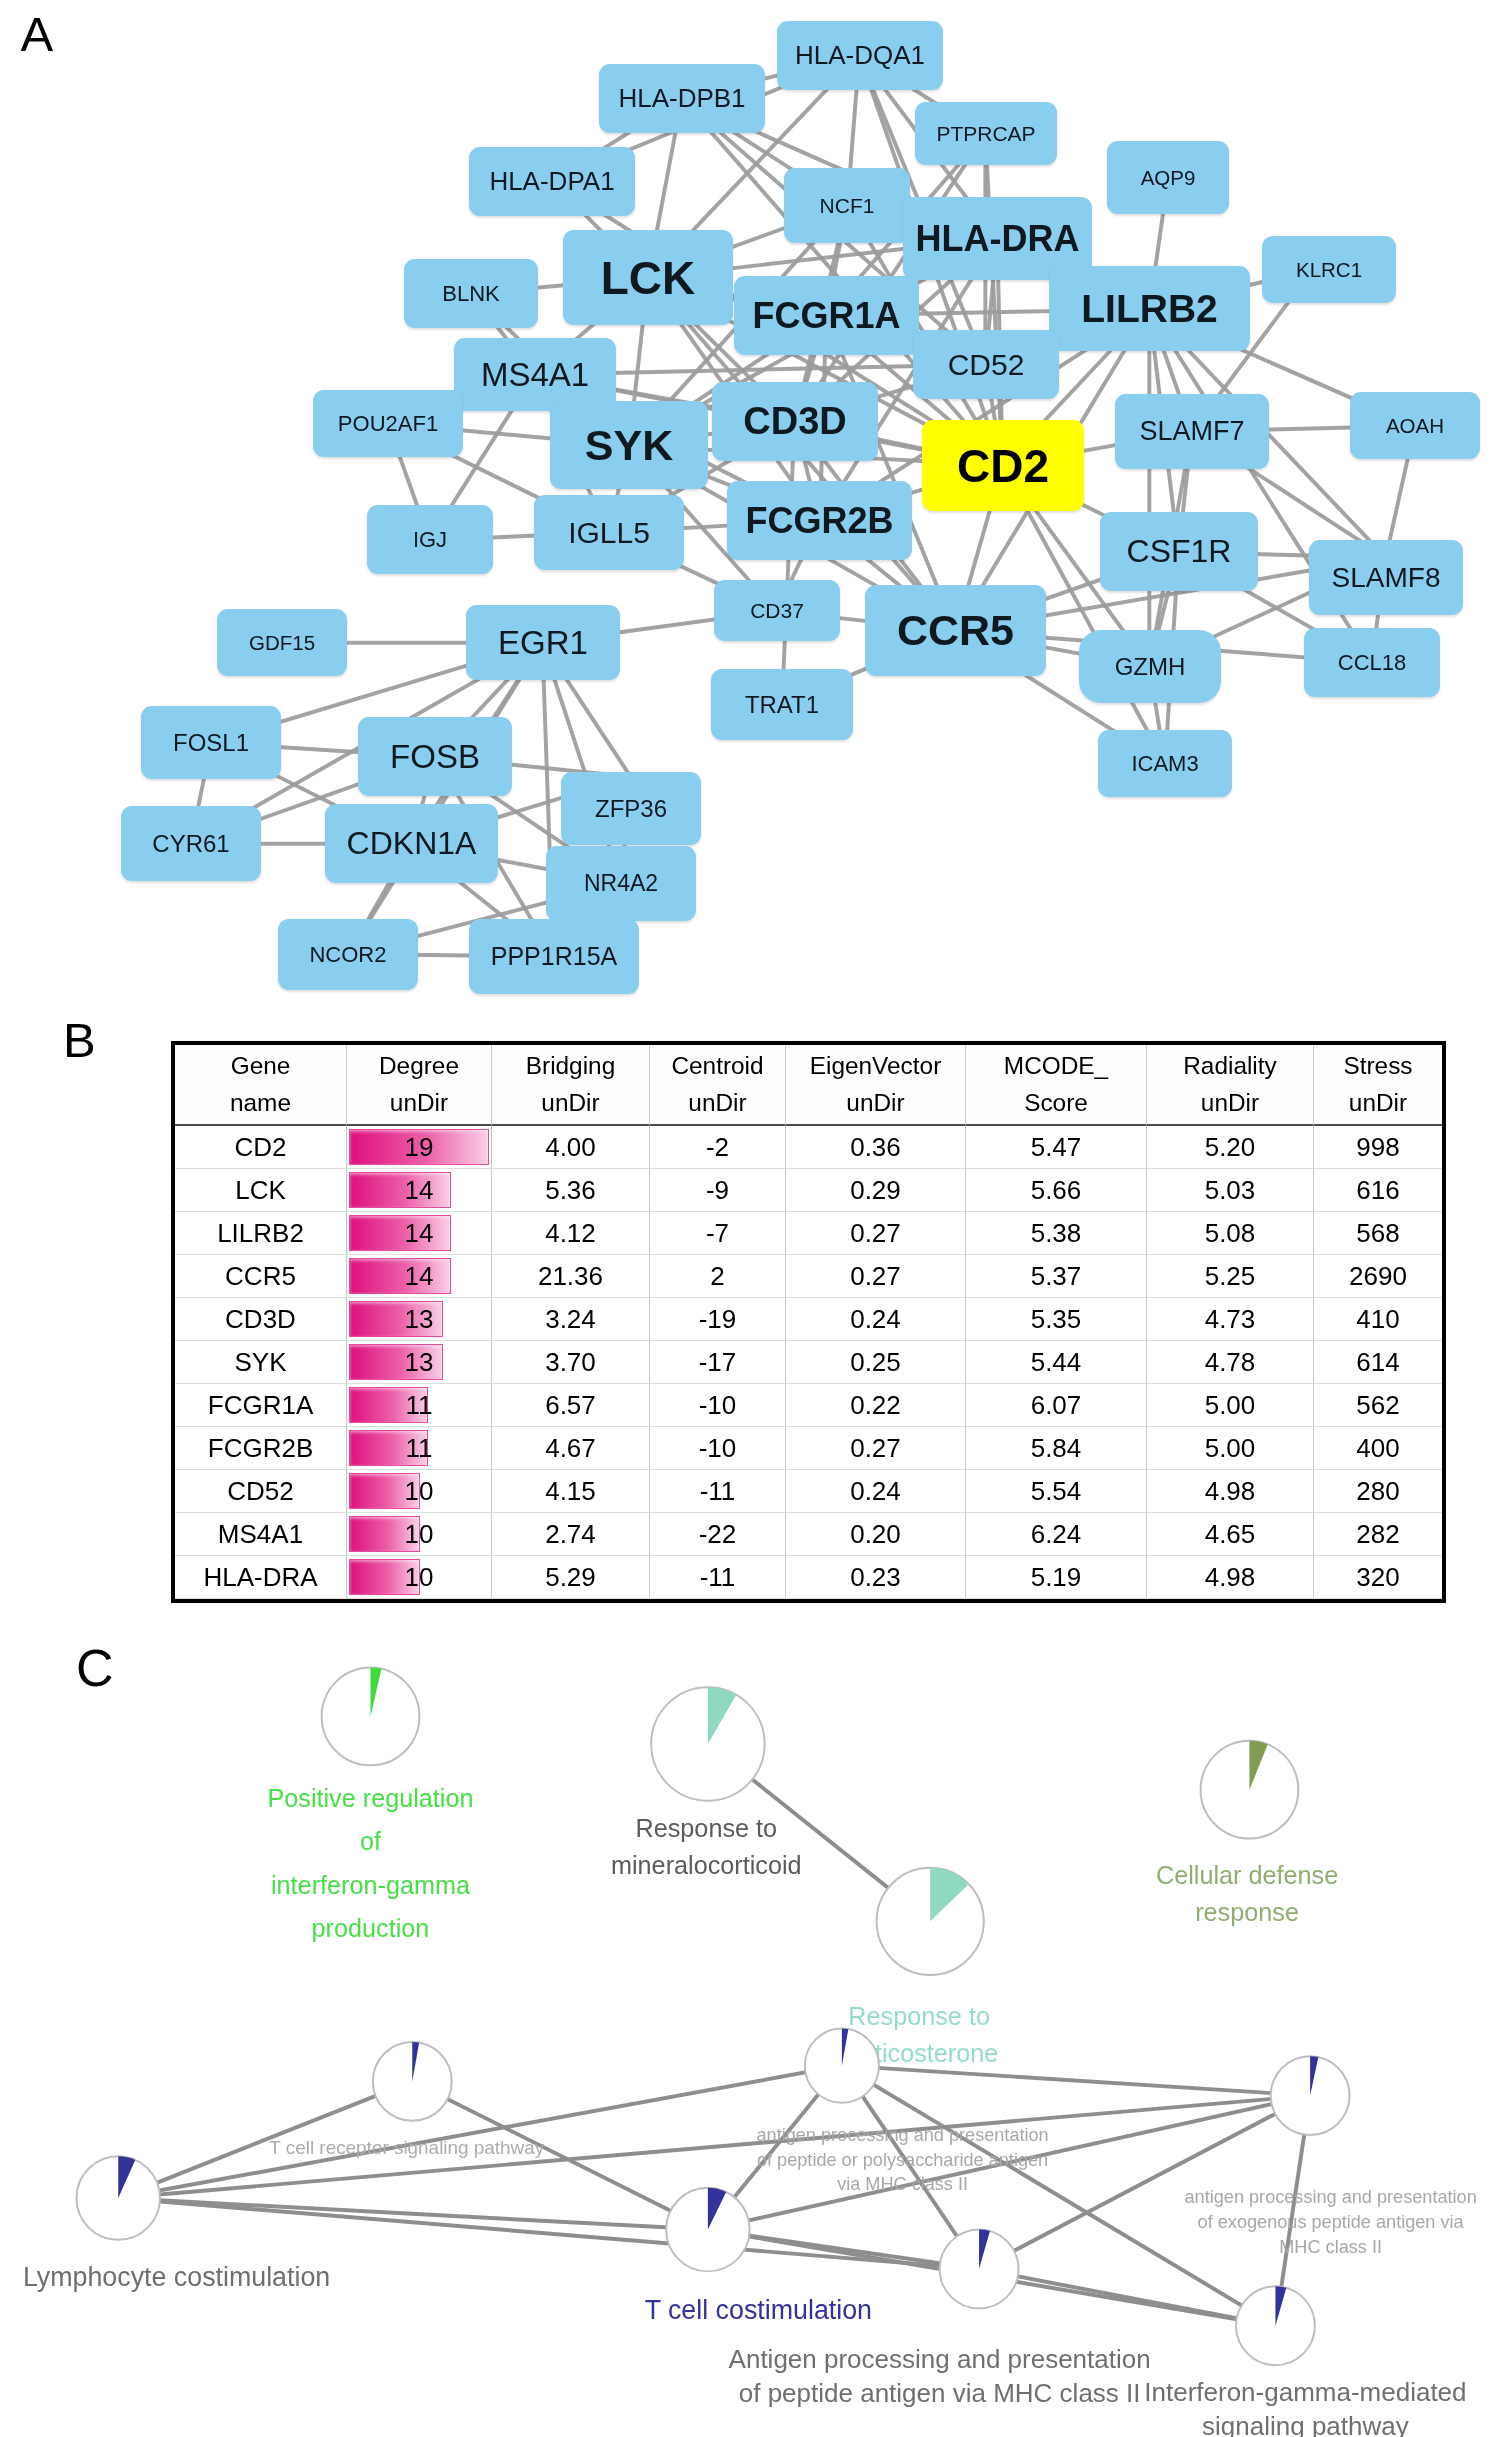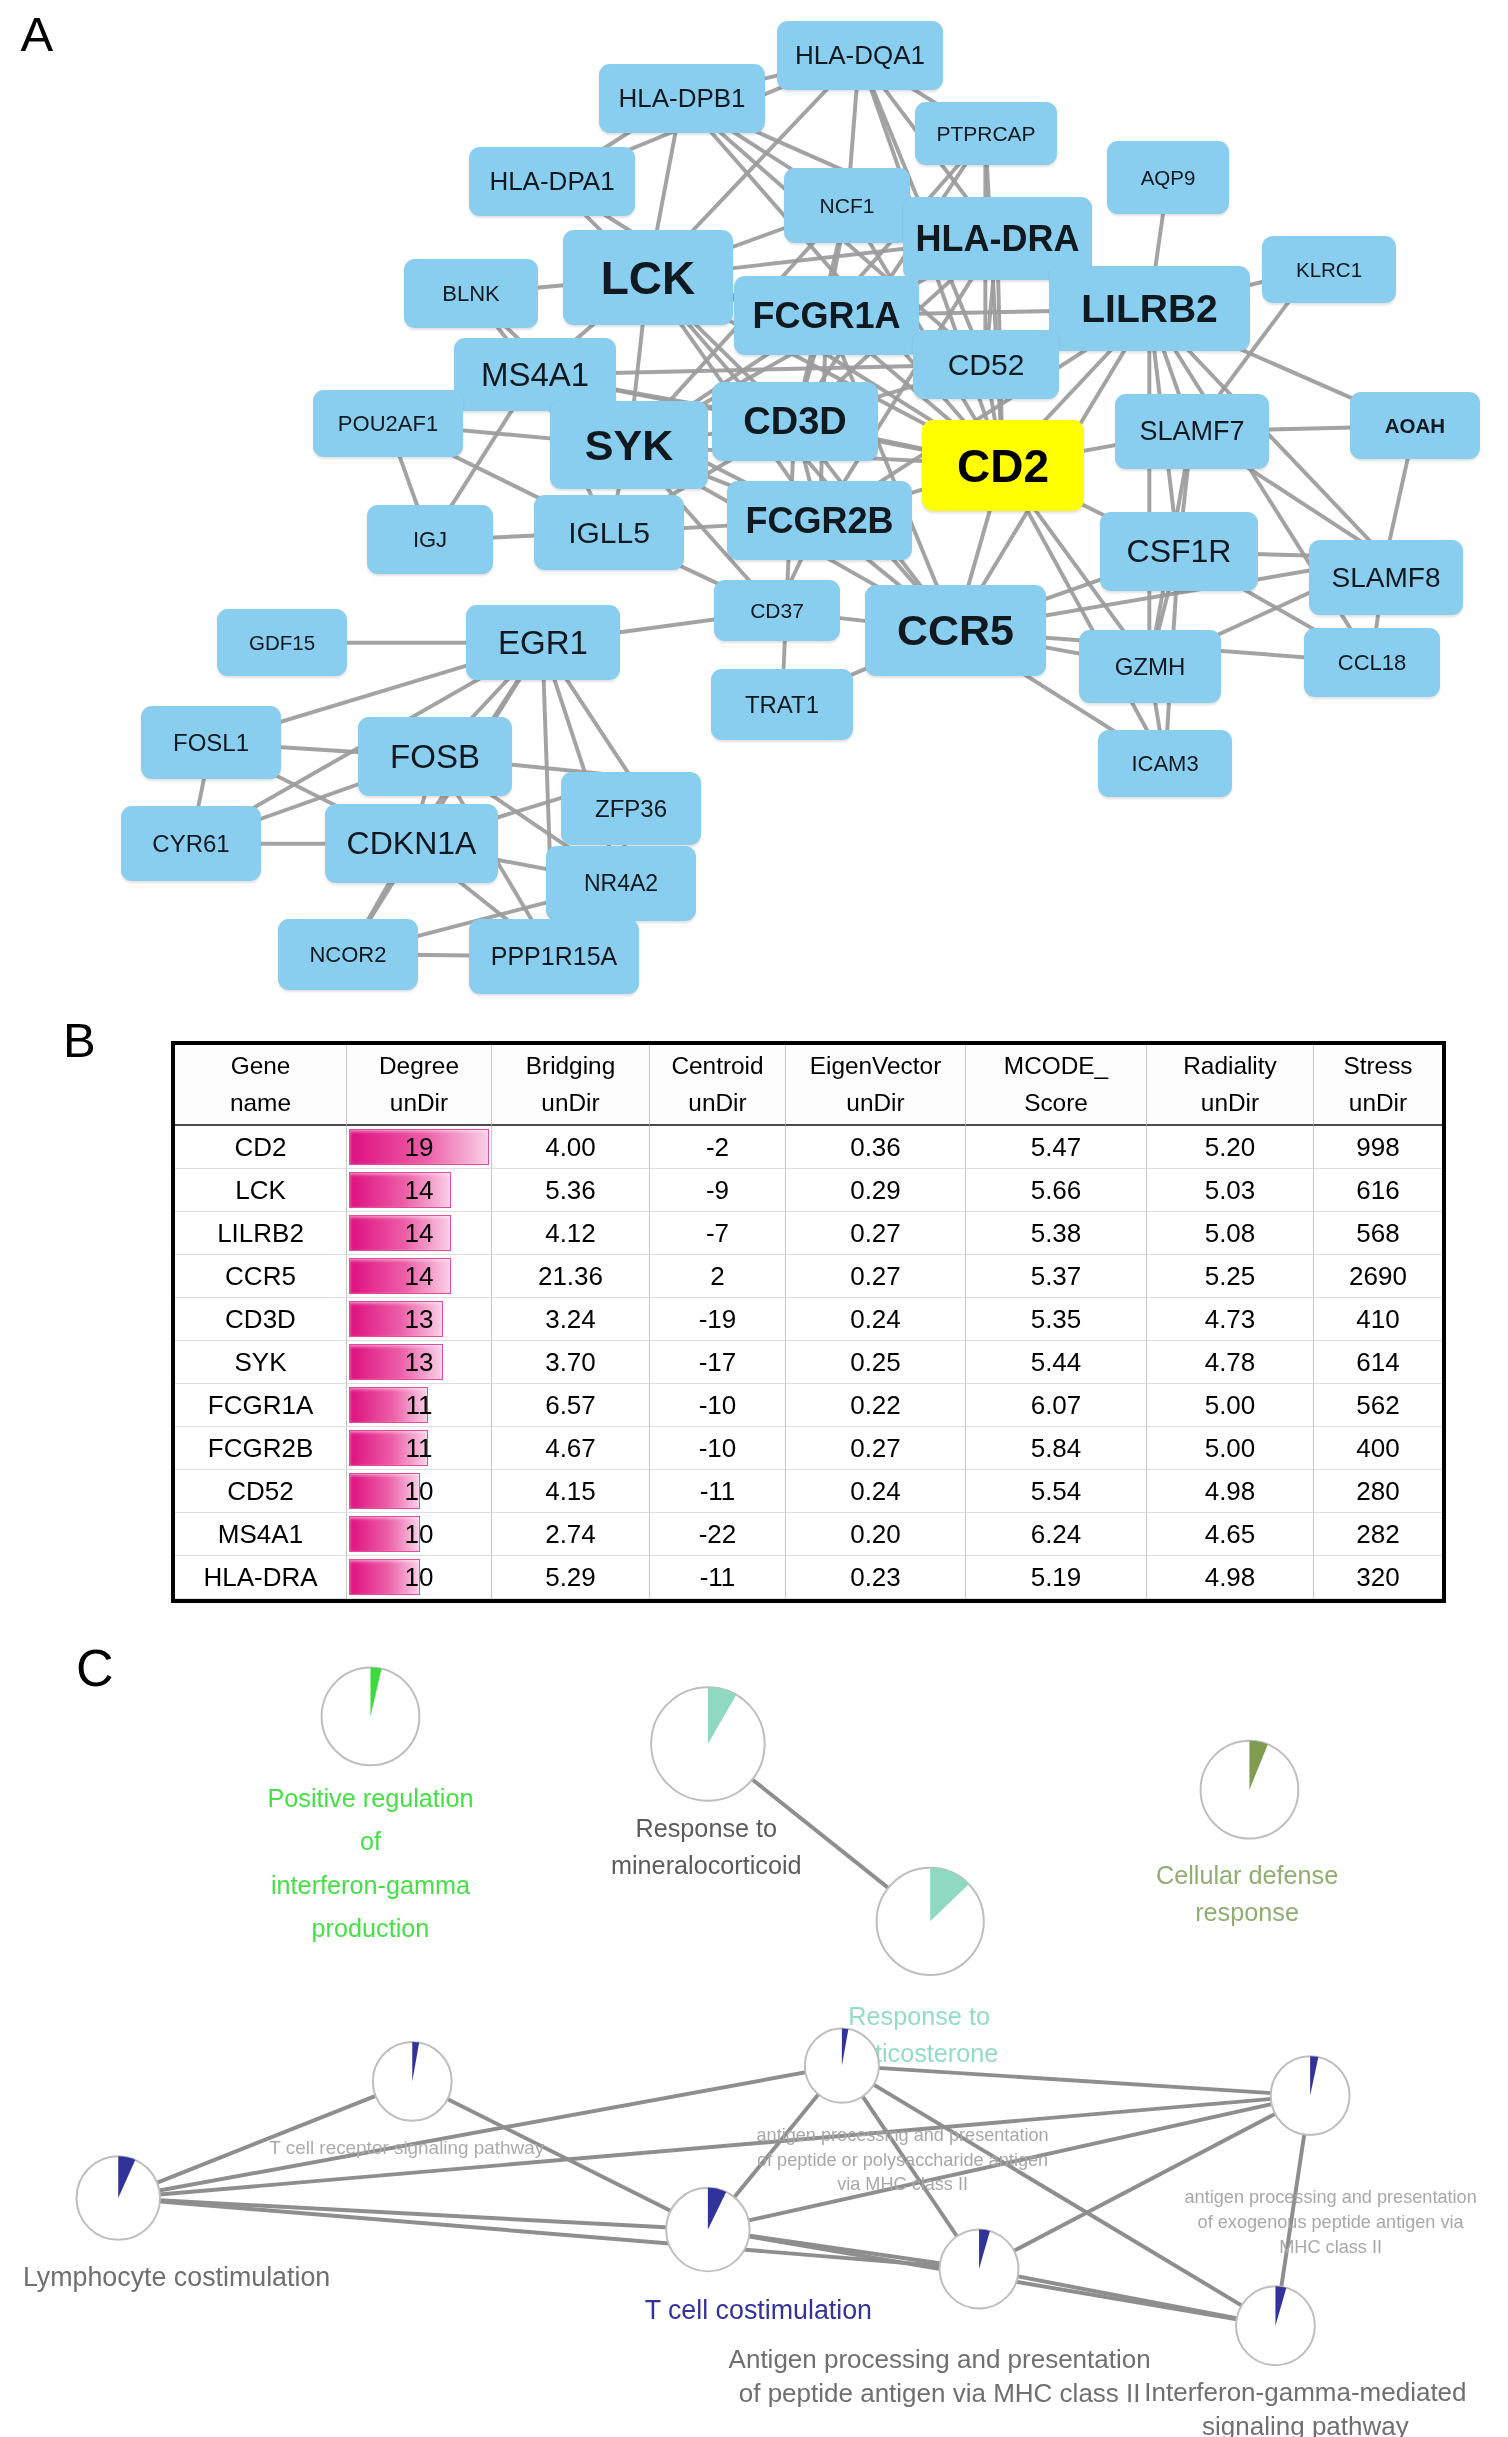--- a/index.html
+++ b/index.html
@@ -196,31 +196,31 @@
       <div class="gene-node" style="left: 1049px; top: 266px; width: 201px; height: 85px; font-size: 39px; font-weight: 700;">LILRB2</div>
       <div class="gene-node" style="left: 404px; top: 259px; width: 134px; height: 69px; font-size: 22px; font-weight: 500;">BLNK</div>
       <div class="gene-node" style="left: 734px; top: 276px; width: 185px; height: 79px; font-size: 36px; font-weight: 700;">FCGR1A</div>
       <div class="gene-node" style="left: 454px; top: 338px; width: 162px; height: 73px; font-size: 33px; font-weight: 500;">MS4A1</div>
       <div class="gene-node" style="left: 913px; top: 330px; width: 146px; height: 69px; font-size: 30px; font-weight: 500;">CD52</div>
       <div class="gene-node" style="left: 313px; top: 390px; width: 150px; height: 67px; font-size: 22px; font-weight: 500;">POU2AF1</div>
       <div class="gene-node" style="left: 550px; top: 401px; width: 158px; height: 88px; font-size: 43px; font-weight: 700;">SYK</div>
       <div class="gene-node" style="left: 712px; top: 382px; width: 166px; height: 79px; font-size: 38px; font-weight: 700;">CD3D</div>
       <div class="gene-node hl" style="left: 922px; top: 420px; width: 162px; height: 91px; font-size: 46px; font-weight: 700;">CD2</div>
       <div class="gene-node" style="left: 1115px; top: 394px; width: 154px; height: 75px; font-size: 27px; font-weight: 500;">SLAMF7</div>
-      <div class="gene-node" style="left: 1350px; top: 392px; width: 130px; height: 67px; font-size: 20.5px; font-weight: 700;">AOAH</div>
+      <div class="gene-node" style="left: 1350px; top: 392px; width: 130px; height: 67px; font-size: 20.5px; font-weight: 400;">AOAH</div>
       <div class="gene-node" style="left: 367px; top: 505px; width: 126px; height: 69px; font-size: 22px; font-weight: 500;">IGJ</div>
       <div class="gene-node" style="left: 534px; top: 495px; width: 150px; height: 75px; font-size: 30px; font-weight: 500;">IGLL5</div>
       <div class="gene-node" style="left: 727px; top: 481px; width: 185px; height: 79px; font-size: 36px; font-weight: 700;">FCGR2B</div>
       <div class="gene-node" style="left: 1100px; top: 512px; width: 158px; height: 79px; font-size: 32px; font-weight: 500;">CSF1R</div>
       <div class="gene-node" style="left: 1309px; top: 540px; width: 154px; height: 75px; font-size: 28px; font-weight: 500;">SLAMF8</div>
       <div class="gene-node" style="left: 714px; top: 580px; width: 126px; height: 61px; font-size: 21px; font-weight: 500;">CD37</div>
       <div class="gene-node" style="left: 865px; top: 585px; width: 181px; height: 91px; font-size: 43px; font-weight: 700;">CCR5</div>
       <div class="gene-node" style="left: 217px; top: 609px; width: 130px; height: 67px; font-size: 20.5px; font-weight: 500;">GDF15</div>
       <div class="gene-node" style="left: 466px; top: 605px; width: 154px; height: 75px; font-size: 33px; font-weight: 500;">EGR1</div>
-      <div class="gene-node" style="left: 1079px; top: 630px; width: 142px; height: 73px; font-size: 24px; font-weight: 500;">GZMH</div>
+      <div class="gene-node" style="left: 1079px; top: 630px; width: 142px; height: 73px; font-size: 24px; font-weight: 500; border-radius: 22px;">GZMH</div>
       <div class="gene-node" style="left: 1304px; top: 628px; width: 136px; height: 69px; font-size: 22px; font-weight: 500;">CCL18</div>
       <div class="gene-node" style="left: 711px; top: 669px; width: 142px; height: 71px; font-size: 24px; font-weight: 500;">TRAT1</div>
       <div class="gene-node" style="left: 141px; top: 706px; width: 140px; height: 73px; font-size: 24px; font-weight: 500;">FOSL1</div>
       <div class="gene-node" style="left: 358px; top: 717px; width: 154px; height: 79px; font-size: 33px; font-weight: 500;">FOSB</div>
       <div class="gene-node" style="left: 561px; top: 740px; width: 140px; height: 73px; font-size: 24px; font-weight: 500; margin-top: 32px;">ZFP36</div>
       <div class="gene-node" style="left: 1098px; top: 730px; width: 134px; height: 67px; font-size: 22px; font-weight: 500;">ICAM3</div>
       <div class="gene-node" style="left: 121px; top: 806px; width: 140px; height: 75px; font-size: 24px; font-weight: 500;">CYR61</div>
       <div class="gene-node" style="left: 325px; top: 804px; width: 173px; height: 79px; font-size: 32px; font-weight: 500;">CDKN1A</div>
       <div class="gene-node" style="left: 546px; top: 846px; width: 150px; height: 75px; font-size: 23px; font-weight: 500;">NR4A2</div>
       <div class="gene-node" style="left: 278px; top: 919px; width: 140px; height: 71px; font-size: 22px; font-weight: 500;">NCOR2</div>

